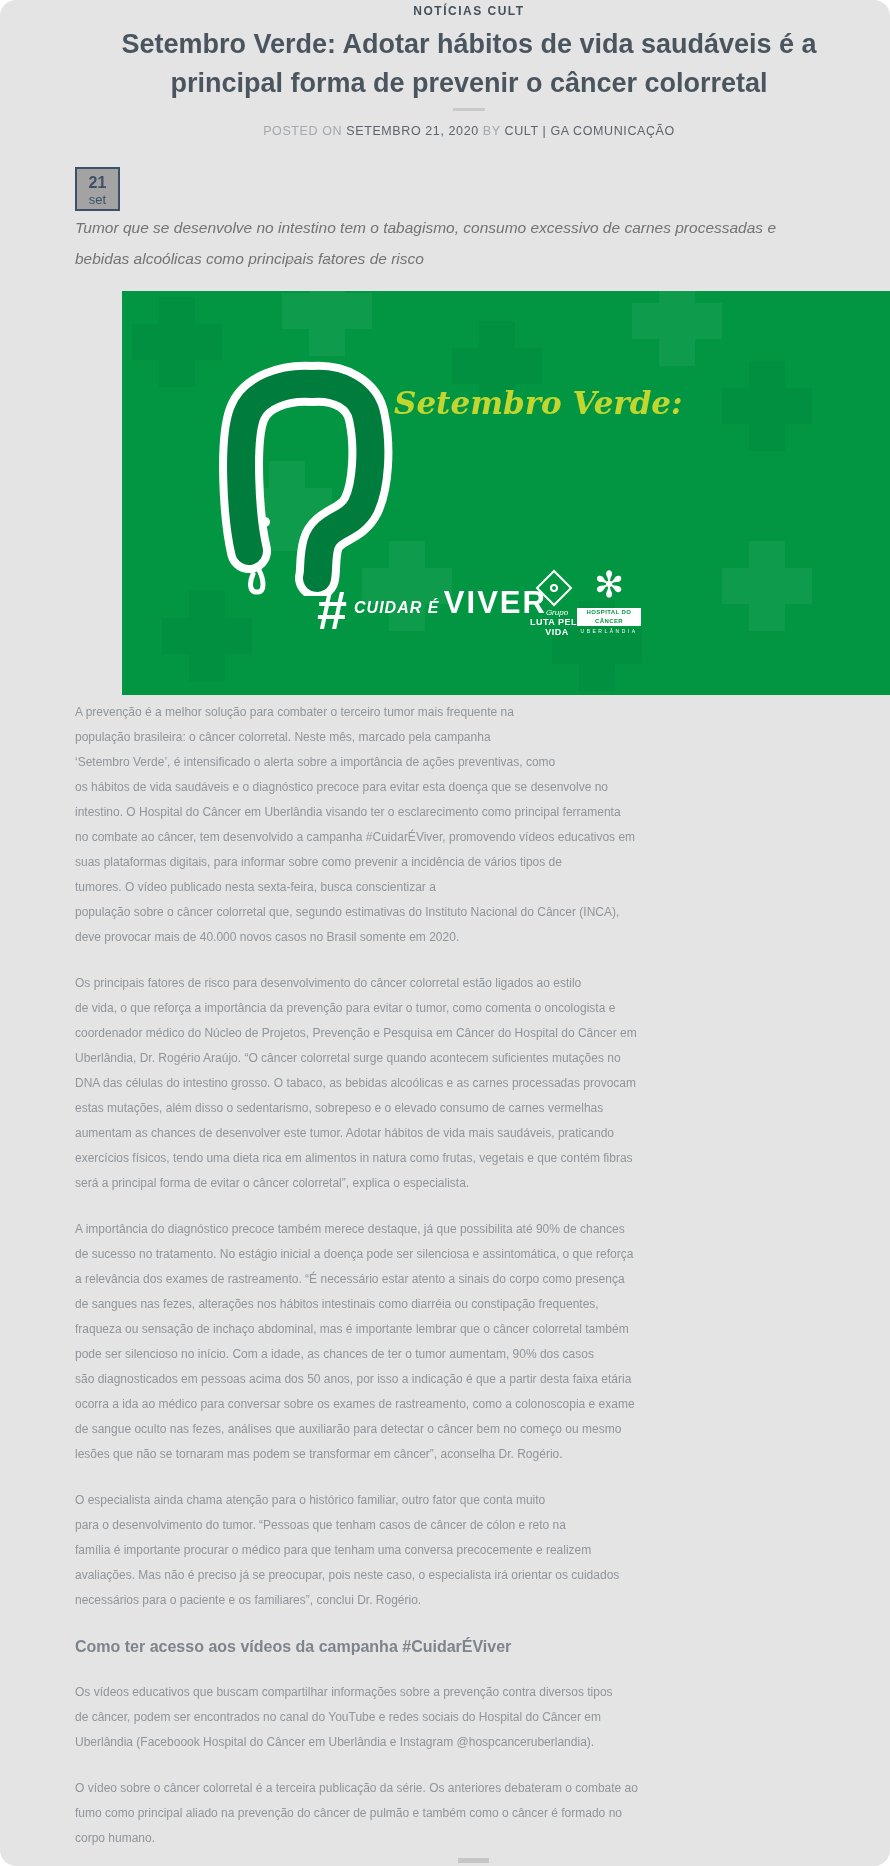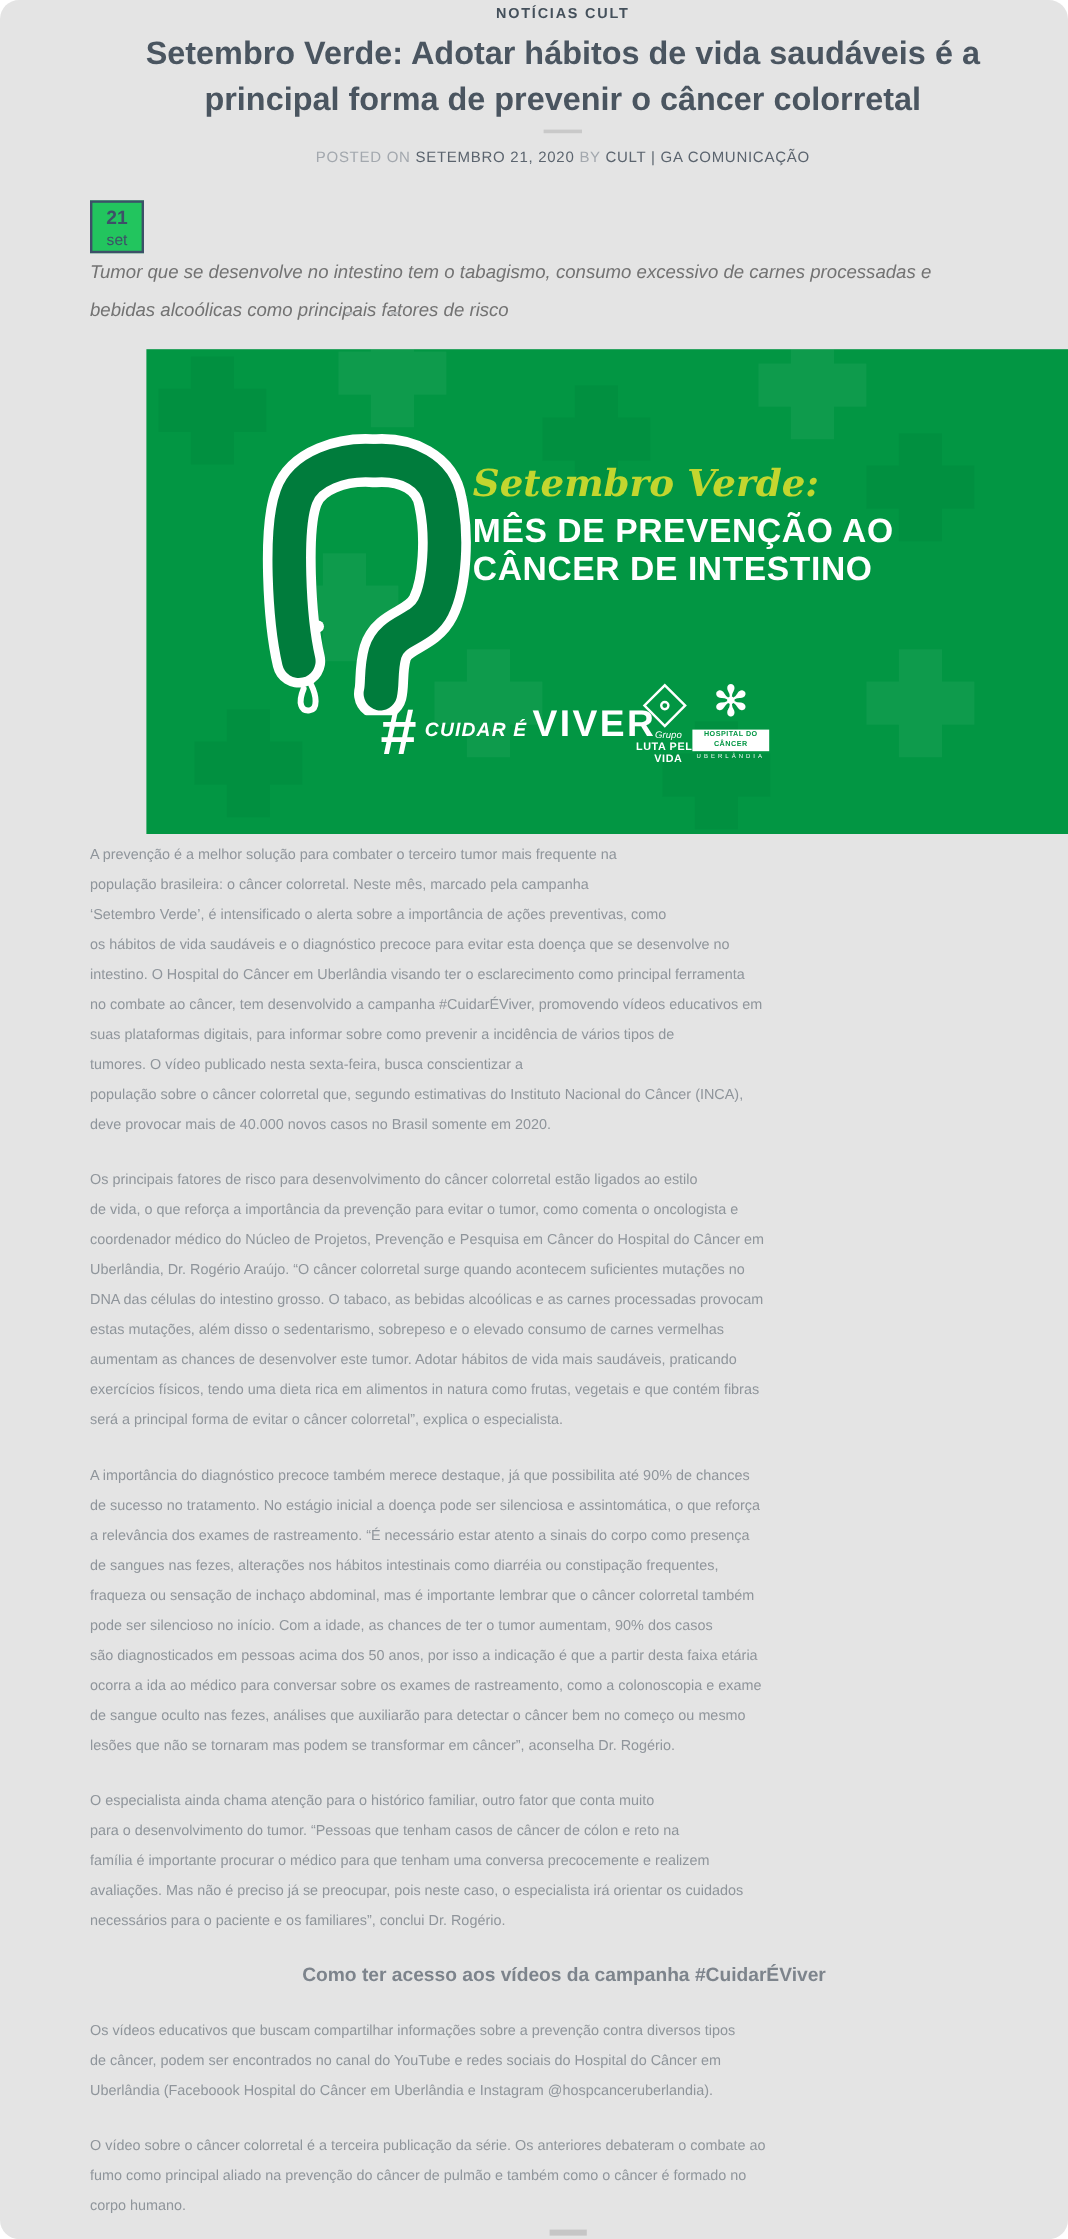--- a/index.html
+++ b/index.html
@@ -7,21 +7,21 @@
   body { font-family:"Liberation Sans", sans-serif; }
   .page { position:relative; width:890px; height:1866px; background:#e4e4e4; overflow:hidden;border-radius:16px; }
   .col { position:absolute; left:75px; width:788px; text-align:center; }
 
   .category { top:4px; font-size:12px; font-weight:bold; letter-spacing:1.5px; color:#44505b; }
   .title { top:25px; font-size:27px; line-height:39px; font-weight:600; color:#4a5560; }
   .title-divider { position:absolute; left:453px; top:108px; width:32px; height:3px; background:#c9c9c9; }
   .meta { top:124px; font-size:12.5px; letter-spacing:.6px; color:#a3a8ae; }
   .meta a { color:#5b646e; text-decoration:none; }
 
-  .date-badge { position:absolute; left:75px; top:167px; width:45px; height:44px; background:#22c55e;
+  .date-badge { position:absolute; left:75px; top:167px; width:45px; height:44px; background:#a3a3a3;
     border:2px solid #3d5068; color:#3d5068; text-align:center; line-height:1; padding-top:6px; }
   .date-badge .day { font-size:16px; font-weight:bold; }
   .date-badge .mon { font-size:13px; margin-top:2px; }
 
   .lede { position:absolute; left:75px; top:212px; width:720px; font-style:italic; font-size:15.5px;
     line-height:31px; color:#737373; white-space:pre-line; }
   .dot { position:absolute; top:260px; width:6px; height:2px; background:#bcbfc2; }
   .dot.d1 { left:288px; } .dot.d2 { left:326px; }
 
   .banner { position:absolute; left:122px; top:291px; width:828px; height:404px; background:#029643; overflow:hidden; }
@@ -44,21 +44,21 @@
   .logo-luta .grupo { font-style:italic; font-size:8px; line-height:9px; }
   .logo-luta .name { font-size:9px; font-weight:bold; letter-spacing:.5px; }
   .logo-hosp { left:447px; top:272px; }
   .pinwheel { font-size:36px; line-height:44px; }
   .hosp-bar { margin:1px auto 0; width:64px; background:#ffffff; color:#029643; font-size:6px; font-weight:bold;
     line-height:9px; letter-spacing:.4px; }
   .hosp-sub { font-size:5px; letter-spacing:2.5px; margin-top:2px; }
 
   .body-text { position:absolute; left:75px; top:700px; width:790px; }
   .body-text p { font-size:12px; line-height:25px; color:#8f959b; white-space:pre-line; margin-bottom:21px; }
-  .subhead { font-size:16px; line-height:25px; color:#7d848c; font-weight:bold; margin-bottom:21px;text-align:center; }
+  .subhead { font-size:16px; line-height:25px; color:#7d848c; font-weight:bold; margin-bottom:21px; }
   .bottom-divider { position:absolute; left:458px; top:1858px; width:31px; height:5px; background:#c6c6c6; }
 </style>
 </head>
 <body>
 
 <div class="page">
 
   <div class="col category">NOTÍCIAS CULT</div>
 
   <h1 class="col title">Setembro Verde: Adotar hábitos de vida saudáveis é a principal forma de prevenir o câncer colorretal</h1>
@@ -101,22 +101,20 @@
     </svg>
 
     <svg class="colon-svg" width="190" height="250" viewBox="0 0 190 250">
       <path d="M 42 205 C 34 170 30 95 40 68 C 48 46 78 36 105 38 C 132 36 156 48 160 72 C 166 100 164 140 154 160 C 144 180 120 178 114 198 C 110 212 112 224 110 232" fill="none" stroke="#ffffff" stroke-width="44" stroke-linecap="round" stroke-linejoin="round"></path>
       <path d="M 42 205 C 34 170 30 95 40 68 C 48 46 78 36 105 38 C 132 36 156 48 160 72 C 166 100 164 140 154 160 C 144 180 120 178 114 198 C 110 212 112 224 110 232" fill="none" stroke="#007c3c" stroke-width="28" stroke-linecap="round" stroke-linejoin="round"></path>
       <circle cx="58" cy="176" r="5" fill="#ffffff"></circle>
       <path d="M 46 228 C 41 240 44 247 51 246 C 58 245 57 234 52 224" fill="none" stroke="#ffffff" stroke-width="5" stroke-linecap="round"></path>
     </svg>
 
     <div class="script-title">Setembro Verde:</div>
-    <div class="banner-title">MÊS DE PREVENÇÃO AO
-CÂNCER DE INTESTINO</div>
 
     <div class="hashtag">
       <span class="hash">#</span>
       <span class="lines">
         <span class="l1">CUIDAR É</span>
         <span class="l2">VIVER</span>
       </span>
     </div>
 
     <div class="logo logo-luta">

